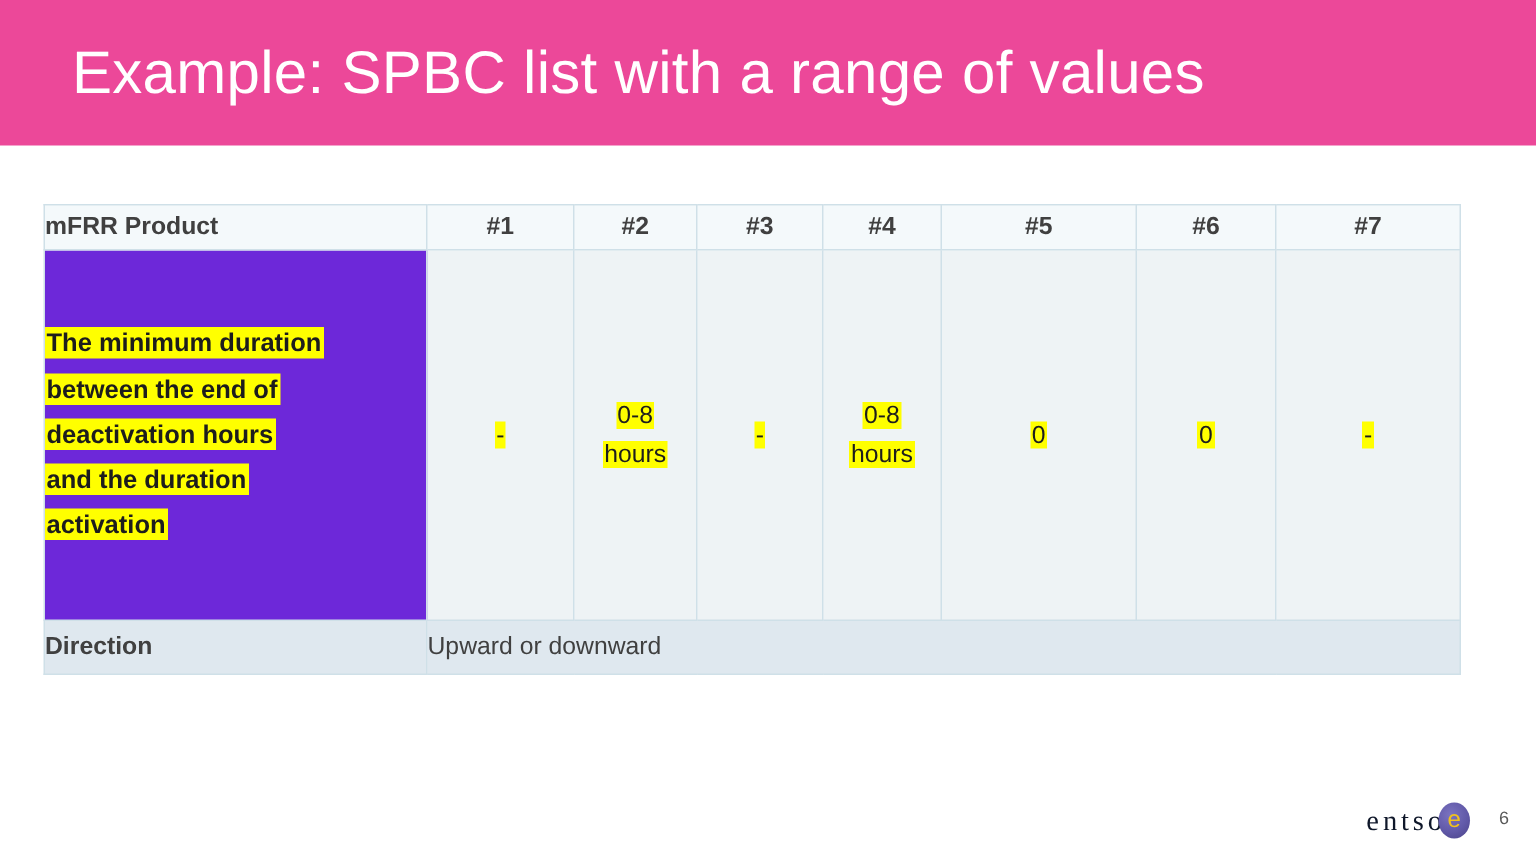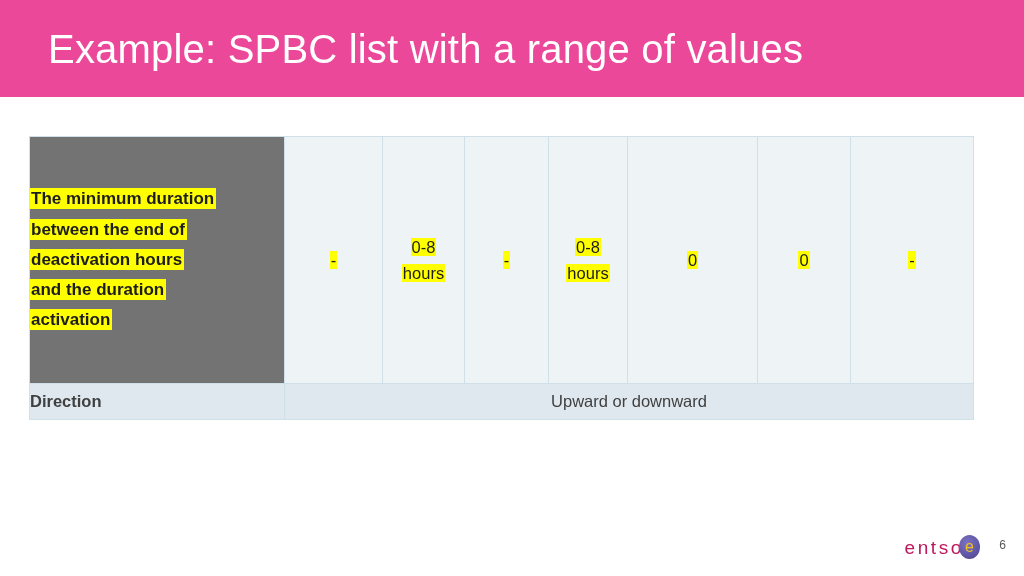--- a/index.html
+++ b/index.html
@@ -87,40 +87,39 @@
     font-size: 17px;
     color: #3f3f3f;
   }
 
   .row-minimum td {
     height: 246px;
     background: #eef3f5;
     vertical-align: middle;
   }
   .row-minimum .label-cell {
-    background: #737373;
+    background: #6d28d9;
     vertical-align: middle;
   }
   .row-minimum .data-cell {
     text-align: center;
     font-size: 17px;
     color: #2f2f2f;
     line-height: 1.6;
   }
 
   .row-direction td {
     height: 35px;
     background: #dfe8ef;
   }
   .row-direction .label-cell {
     background: #dfe8ef;
     margin-top: 48px;
   }
   .row-direction .data-cell {
-    text-align: center;
     font-size: 17px;
     color: #3f3f3f;
   }
 
   .hl {
     background: #ffff00;
     color: #1d1d1d;
     padding: 0 1px;
     box-decoration-break: clone;
     -webkit-box-decoration-break: clone;
@@ -146,22 +145,22 @@
     position: absolute;
     right: 44px;
     top: 6px;
     display: flex;
     align-items: center;
     height: 26px;
   }
   #logo-text {
     font-size: 19px;
     letter-spacing: 2.6px;
-    color: #be185d;
-    font-family: Liberation Sans, sans-serif;
+    color: #0f172a;
+    font-family: Liberation Serif, serif;
     line-height: 1;
   }
   #logo-dot {
     position: relative;
     width: 21px;
     height: 24px;
     margin-left: -5px;
     border-radius: 50%;
     background: radial-gradient(circle at 38% 34%, #7b73c0 0%, #6159a8 55%, #4a4287 100%);
     display: flex;
@@ -196,20 +195,30 @@
     <col style="width:98px">
     <col style="width:82px">
     <col style="width:84px">
     <col style="width:79px">
     <col style="width:130px">
     <col style="width:93px">
     <col style="width:123px">
   </colgroup>
   <tbody>
 
+    <tr class="row-head">
+      <td class="label-cell">mFRR Product</td>
+      <td class="hdr-num">#1</td>
+      <td class="hdr-num">#2</td>
+      <td class="hdr-num">#3</td>
+      <td class="hdr-num">#4</td>
+      <td class="hdr-num">#5</td>
+      <td class="hdr-num">#6</td>
+      <td class="hdr-num">#7</td>
+    </tr>
 
 
     <tr class="row-minimum">
       <td class="label-cell">
         <div class="minimum-label-text">
           <span class="hl">The minimum duration</span><br>
           <span class="hl">between the end of</span><br>
           <span class="hl">deactivation hours</span><br>
           <span class="hl">and the duration</span><br>
           <span class="hl">activation</span>

